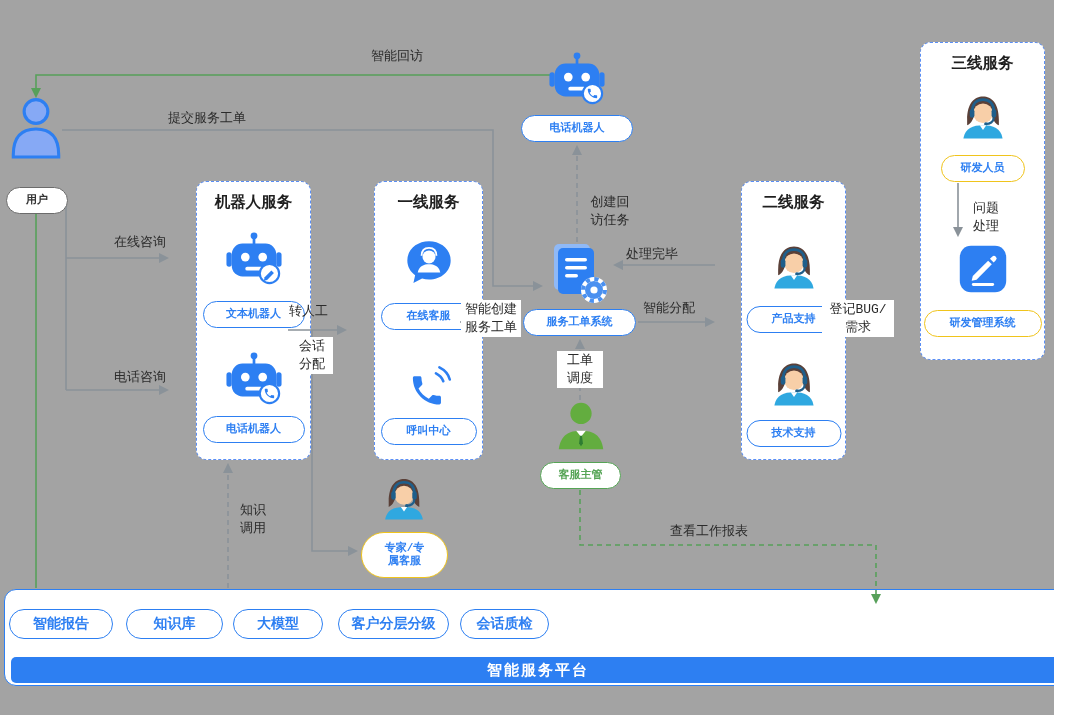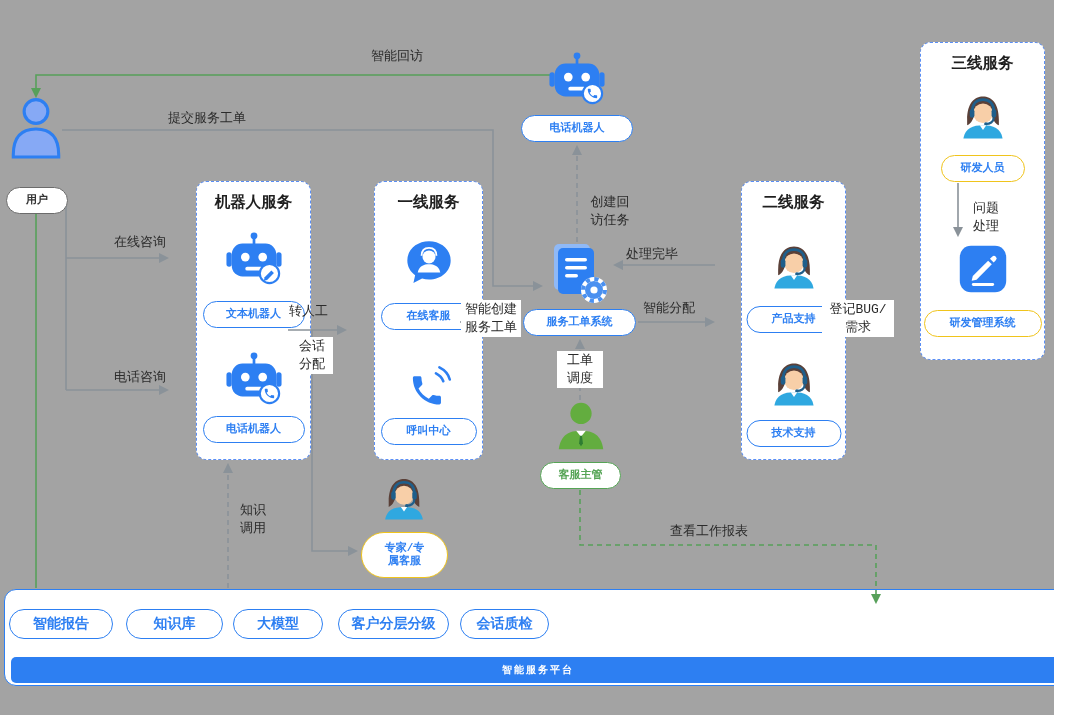--- a/index.html
+++ b/index.html
@@ -32,21 +32,21 @@
             white-space:pre-line; text-align:center; line-height:1.35; }
   .wbg { background:#fff; padding:1px 2px; }
 
   .platform { position:absolute; left:4px; top:589px; width:1066px; height:97px;
               border:1.6px solid var(--blue); border-radius:12px; background:#fff; z-index:1; }
   .ppill { position:absolute; top:19px; height:30px; border:1.6px solid var(--blue);
            border-radius:16px; background:#fff; color:var(--blue); font-weight:700;
            font-size:14px; display:flex; align-items:center; justify-content:center; }
   .pbar { position:absolute; left:6px; top:67px; width:1054px; height:26px; border-radius:5px;
           background:var(--blue); color:#fff; display:flex; align-items:center; justify-content:center;
-          font-size:10px; font-weight:700; letter-spacing:2px; }
+          font-size:15px; font-weight:700; letter-spacing:2px; }
 </style>
 </head>
 <body>
 
 <div id="stage">
 
   <svg style="position:absolute;width:0;height:0" aria-hidden="true">
     <defs>
       <g id="g-robot" fill="#2d7ff2">
         <circle cx="30" cy="6" r="3.5"></circle>

